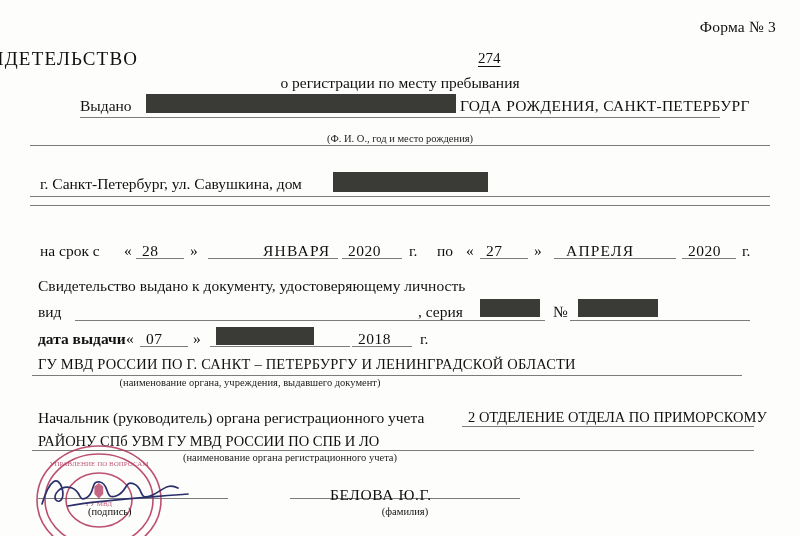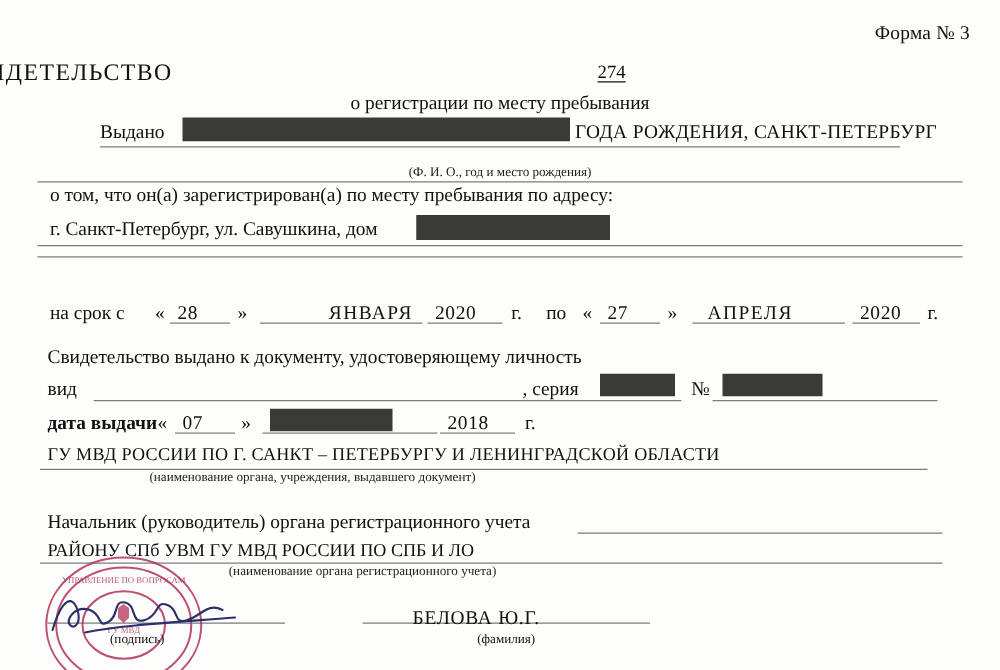--- a/index.html
+++ b/index.html
@@ -135,21 +135,20 @@
   <div class="title-number">274</div>
   <div class="title-sub">о регистрации по месту пребывания</div>
 
   <div class="row" style="top:97px; left:80px;">Выдано</div>
   <div class="redact" style="left:146px; top:94px; width:310px; height:19px;"></div>
   <div class="row" style="top:97px; left:460px; letter-spacing:0.3px;">ГОДА РОЖДЕНИЯ, САНКТ-ПЕТЕРБУРГ</div>
   <div class="rule" style="left:80px; top:117px; width:640px;"></div>
   <div class="caption" style="top:133px; left:0;">(Ф. И. О., год и место рождения)</div>
   <div class="rule" style="left:30px; top:145px; width:740px;"></div>
 
-  <div class="row" style="top:148px; left:40px;">о том, что он(а) зарегистрирован(а) по месту пребывания по адресу:</div>
 
   <div class="row" style="top:175px; left:40px;">г. Санкт-Петербург, ул. Савушкина, дом</div>
   <div class="redact" style="left:333px; top:172px; width:155px; height:20px;"></div>
   <div class="rule" style="left:30px; top:196px; width:740px;"></div>
   <div class="rule" style="left:30px; top:205px; width:740px;"></div>
 
   <div class="row" style="top:242px; left:40px;">на срок с</div>
   <div class="row quote" style="top:242px; left:124px;">«</div>
   <div class="row" style="top:242px; left:142px; letter-spacing:0.5px;">28</div>
   <div class="rule" style="left:136px; top:258px; width:48px;"></div>
@@ -189,20 +188,21 @@
   <div class="rule" style="left:210px; top:346px; width:140px;"></div>
   <div class="row" style="top:330px; left:358px; letter-spacing:0.5px;">2018</div>
   <div class="rule" style="left:352px; top:346px; width:60px;"></div>
   <div class="row" style="top:330px; left:420px;">г.</div>
 
   <div class="row" style="top:356px; left:38px; font-size:14.5px; letter-spacing:0.2px;">ГУ  МВД  РОССИИ  ПО  Г. САНКТ – ПЕТЕРБУРГУ  И  ЛЕНИНГРАДСКОЙ ОБЛАСТИ</div>
   <div class="rule" style="left:32px; top:375px; width:710px;"></div>
   <div class="caption" style="top:377px; left:-150px;">(наименование органа, учреждения, выдавшего документ)</div>
 
   <div class="row" style="top:409px; left:38px;">Начальник (руководитель) органа регистрационного учета</div>
+  <div class="row" style="top:409px; left:468px; font-size:14.5px;">2 ОТДЕЛЕНИЕ ОТДЕЛА  ПО ПРИМОРСКОМУ</div>
   <div class="rule" style="left:462px; top:426px; width:292px;"></div>
   <div class="row" style="top:433px; left:38px; font-size:14.5px;">РАЙОНУ СПб УВМ  ГУ  МВД  РОССИИ  ПО СПБ  И  ЛО</div>
   <div class="rule" style="left:32px; top:450px; width:722px;"></div>
   <div class="caption" style="top:452px; left:-110px;">(наименование органа регистрационного учета)</div>
 
   <div class="rule" style="left:38px; top:498px; width:190px;"></div>
   <div class="rule" style="left:290px; top:498px; width:230px;"></div>
 
   <svg class="stamp" viewBox="0 0 142 112">
     <g fill="none" stroke="#b0325a" stroke-width="1.6" opacity="0.85">

